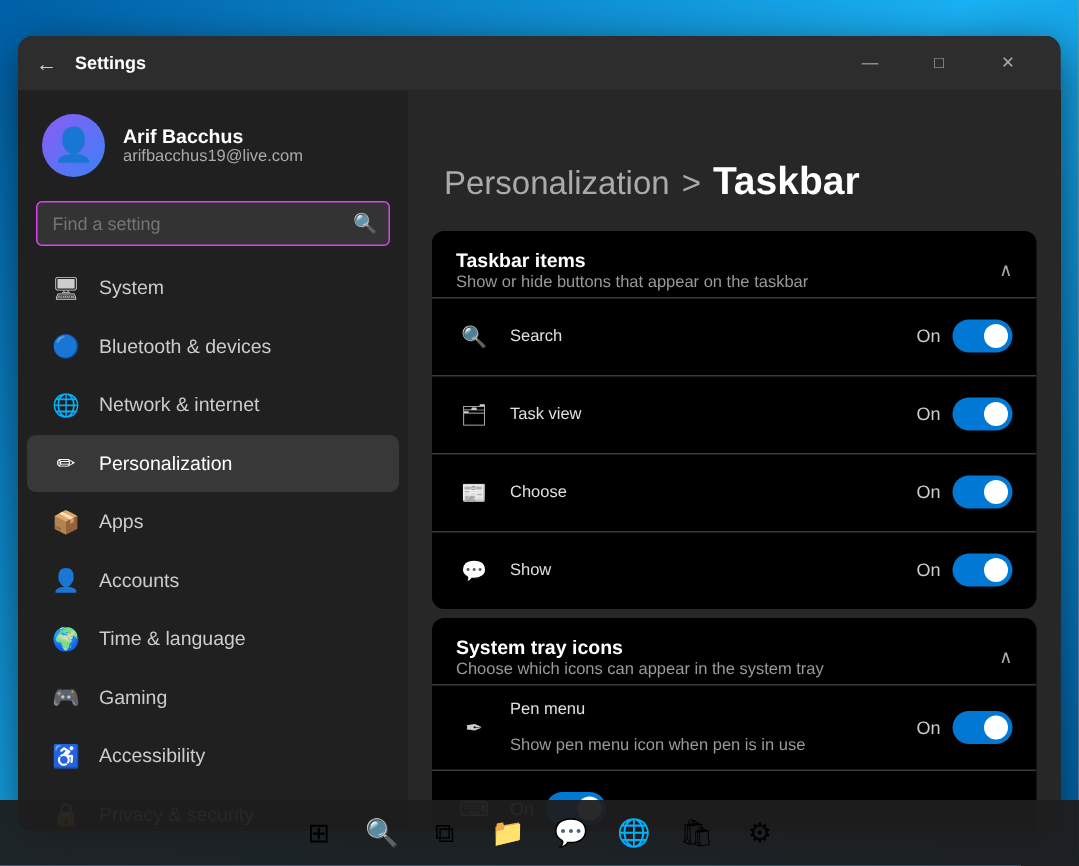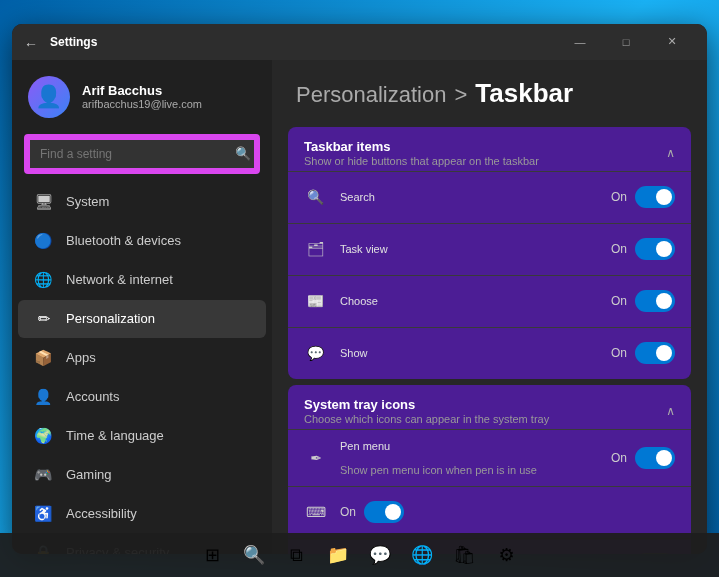--- a/index.html
+++ b/index.html
@@ -127,21 +127,21 @@
     .search-box {
       margin: 4px 12px 8px 12px;
       position: relative;
       display: flex;
       align-items: center;
     }
 
     .search-box input {
       width: 100%;
       background: #333;
-      border: 6px solid #d946ef;
+      border: 1px solid #d946ef;
       border-radius: 4px;
       color: #fde047;
       font-size: 12px;
       padding: 7px 32px 7px 10px;
       outline: none;
     }
 
     .search-icon {
       position: absolute;
       right: 8px;
@@ -195,24 +195,25 @@
 
     .breadcrumb-separator {
       font-size: 22px;
       color: #aaa;
     }
 
     .page-title {
       font-size: 26px;
       font-weight: 700;
       color: #fff;
+      margin-top: 27px;
     }
 
     .section {
-      background: #4c1d95;
+      background: #000000;
       border-radius: 8px;
       margin: 6px 16px;
       overflow: hidden;
     }
 
     .section-header {
       display: flex;
       align-items: center;
       justify-content: space-between;
       padding: 12px 16px 4px 16px;

